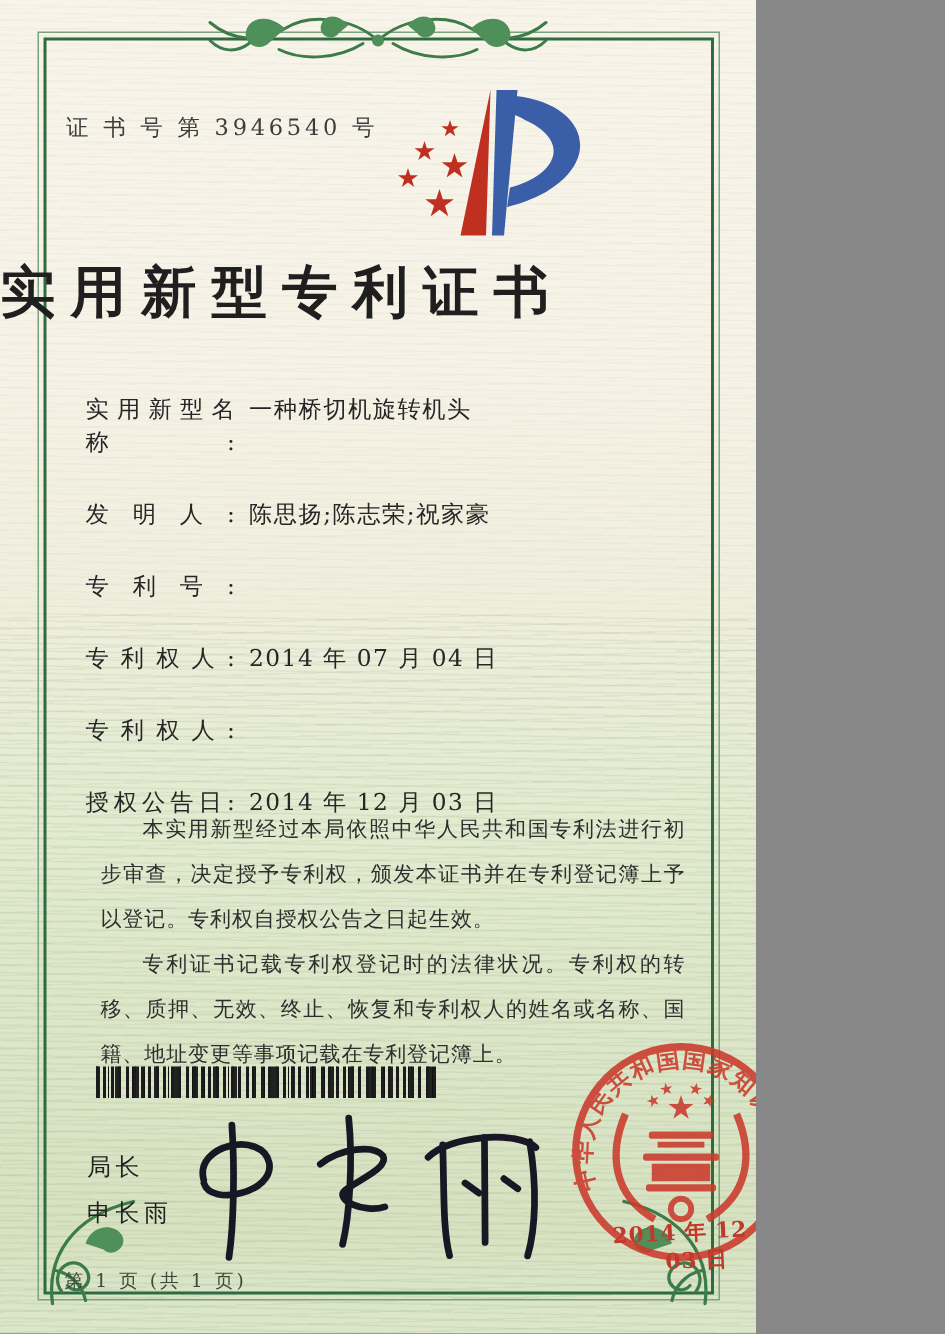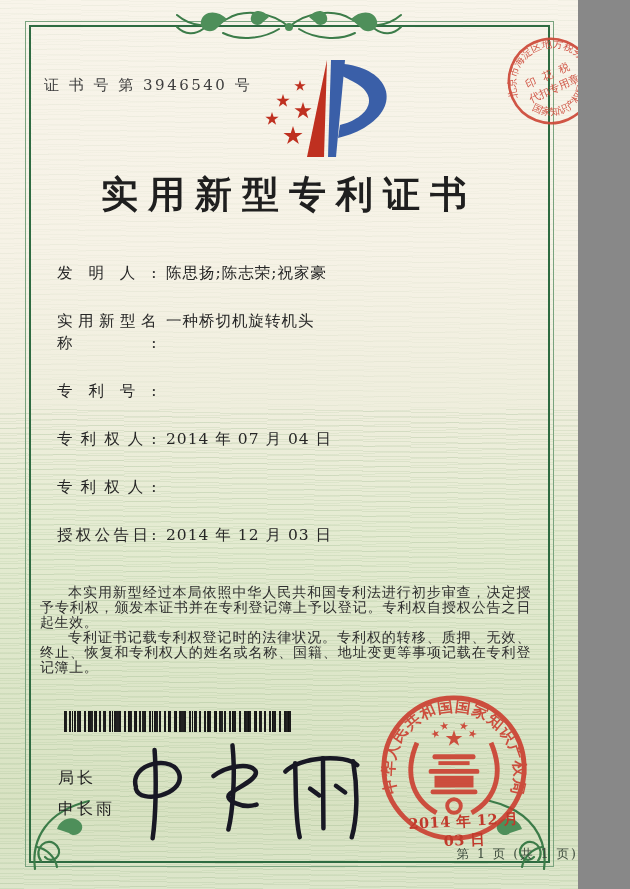--- a/index.html
+++ b/index.html
@@ -1,52 +1,52 @@
 <!DOCTYPE html>
 <html><head>
 <meta charset="utf-8">
 <style>
   html,body{margin:0;padding:0;background:#888;}
   .page{
-    position:relative;width:578px;height:889px;overflow:hidden;
+    position:relative;width:504px;height:889px;overflow:hidden;
     font-family:"DejaVu Serif","Liberation Serif",serif;
     background:linear-gradient(180deg,#f8f4ea 0%,#f6f2e6 28%,#efeedd 46%,#e4ebd1 60%,#dde6c9 76%,#d8e2c2 92%,#dde6cb 100%);
   }
   .tex{position:absolute;inset:0;pointer-events:none;
     background-image:
       repeating-linear-gradient(1.2deg, rgba(122,160,108,.18) 0 1px, rgba(0,0,0,0) 1px 5px),
       repeating-linear-gradient(-1.6deg, rgba(122,160,108,.12) 0 1px, rgba(0,0,0,0) 1px 7px);
     opacity:.28;}
   .tex.strong{top:46%;opacity:.6;}
   .frame{position:absolute;left:25px;top:21px;right:24px;bottom:22px;border:1.5px solid #79a37e;}
   .frame-inner{position:absolute;left:3px;top:3px;right:3px;bottom:3px;border:2.5px solid #2e6b41;}
   .abs{position:absolute;}
   .cert-no{left:44px;top:76px;font-size:15px;letter-spacing:2.5px;color:#3d3d3d;}
-  .title{left:0;right:0;top:170px;text-align:center;font-size:37px;font-weight:600;
+  .title{left:0;right:0;top:170px;font-size:37px;font-weight:600;
     letter-spacing:10px;color:#1f1f1f;}
   .fields{left:57px;top:262px;right:46px;font-size:15.5px;color:#262626;}
   .frow{display:flex;line-height:22px;margin-bottom:26px;}
   .flabel{flex:0 0 100px;text-align:justify;text-align-last:justify;letter-spacing:.5px;}
   .fvalue{margin-left:9px;letter-spacing:1px;}
-  .paras{left:40px;top:538px;right:47px;font-size:14px;line-height:15px;
-    text-align:justify;color:#2e2e2e;letter-spacing:.6px;margin-top:47px;}
+  .paras{left:67px;top:538px;right:47px;font-size:14px;line-height:30px;
+    text-align:justify;color:#2e2e2e;letter-spacing:.6px;}
   .paras p{margin:0;text-indent:2em;}
   .barcode{left:64px;top:711px;width:228px;height:21px;
     background-image:
       repeating-linear-gradient(90deg,#1b1b1b 0 2px,rgba(0,0,0,0) 2px 5px),
       repeating-linear-gradient(90deg,#111 0 1px,rgba(0,0,0,0) 1px 8px),
       repeating-linear-gradient(90deg,#222 0 3px,rgba(0,0,0,0) 3px 13px);}
   .signer{left:58px;top:764px;font-size:16px;color:#222;line-height:31px;letter-spacing:3px;
     font-family:Liberation Mono, monospace;}
   .sig-svg{left:110px;top:733px;}
   .seal-svg{left:378px;top:692px;}
   .seal-date{left:396px;top:812px;width:136px;text-align:center;font-size:14.5px;color:#c0392b;
     letter-spacing:.5px;transform:rotate(-3deg);font-weight:600;}
   .stamp-svg{left:504px;top:34px;transform:rotate(-24deg);opacity:.92;}
-  .footer{left:0;right:0;top:846px;text-align:right;font-size:12.5px;color:#3c4a3c;letter-spacing:2px;}
+  .footer{left:0;right:0;top:846px;text-align:left;font-size:12.5px;color:#3c4a3c;letter-spacing:2px;padding-left:43px;}
   .logo-svg{left:243px;top:55px;}
   .orn-top{left:50%;top:3px;transform:translateX(-50%);}
   .orn-bl{left:27px;bottom:14px;}
   .orn-br{right:26px;bottom:14px;transform:scaleX(-1);}
 </style>
 </head>
 <body>
 
 <div class="page">
 
@@ -125,26 +125,26 @@
       <textPath href="#stamp-bot" startOffset="50%" text-anchor="middle">国家知识产权局</textPath>
     </text>
     <text x="48" y="45" text-anchor="middle" fill="#cd4838" font-size="11" letter-spacing="2">印 花 税</text>
     <text x="48" y="60" text-anchor="middle" fill="#cd4838" font-size="11">代扣专用章</text>
   </svg>
 
   <div class="abs title">实用新型专利证书</div>
 
   <div class="abs fields">
     <div class="frow">
+      <span class="flabel">实用新型名称:</span>
+      <span class="fvalue">一种桥切机旋转机头</span>
+    </div>
+    <div class="frow">
       <span class="flabel">发明人:</span>
       <span class="fvalue">陈思扬;陈志荣;祝家豪</span>
-    </div>
-    <div class="frow">
-      <span class="flabel">实用新型名称:</span>
-      <span class="fvalue">一种桥切机旋转机头</span>
     </div>
     <div class="frow">
       <span class="flabel">专利号:</span>
     </div>
     <div class="frow">
       <span class="flabel">专利权人:</span>
       <span class="fvalue">2014 年 07 月 04 日</span>
     </div>
     <div class="frow">
       <span class="flabel">专利权人:</span>

